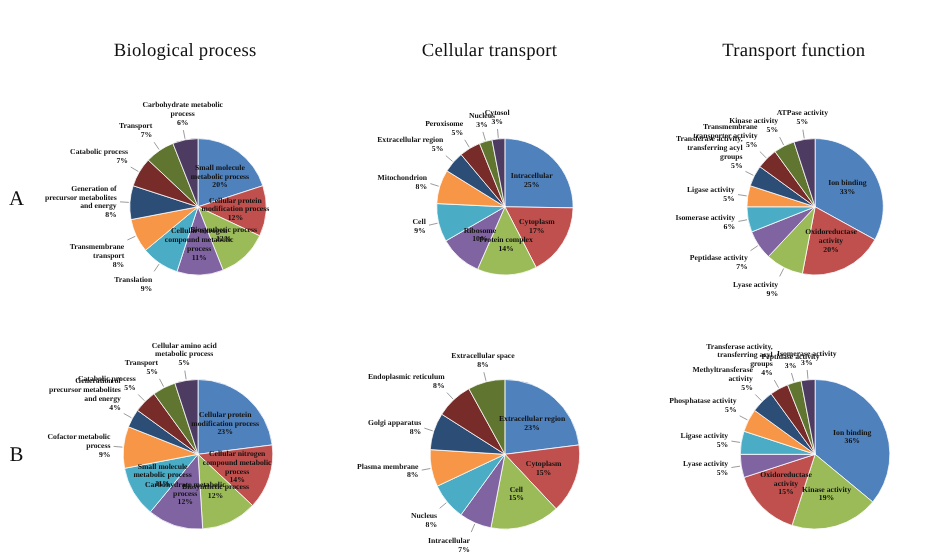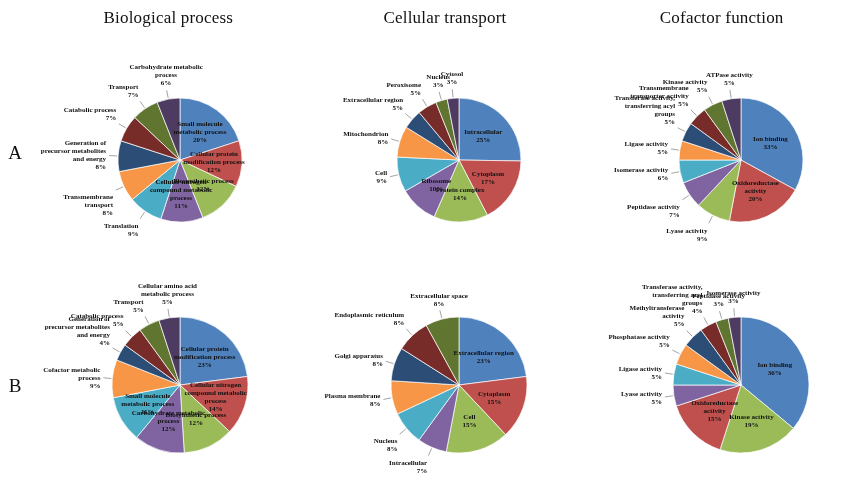--- a/index.html
+++ b/index.html
@@ -1,36 +1,36 @@
 <!DOCTYPE html>
 <html><head>
 <meta charset="utf-8">
 <style>
   html,body{margin:0;padding:0;background:#ffffff;}
   body{width:860px;height:502px;overflow:hidden;font-family:"Liberation Serif",serif;color:#111;}
-  .figure{position:relative;width:860px;height:389px;background:#fff;}
+  .figure{position:relative;width:860px;height:389px;background:#fff;margin-top:28px;}
   .titles{display:flex;height:36px;align-items:center;}
   .gutter{width:30px;flex:0 0 30px;}
   .titles h2{flex:1;text-align:center;font-size:17px;font-weight:400;margin:0;letter-spacing:.2px;}
   .grid-row{display:flex;height:233px;}
   .row-label{width:30px;flex:0 0 30px;display:flex;align-items:center;justify-content:center;font-size:19px;font-weight:400;}
   figure.cell{margin:0;padding:0;flex:1;position:relative;}
   svg{overflow:visible;display:block;}
   svg text{font-family:"Liberation Serif",serif;font-weight:bold;font-size:7px;fill:#111;}
 </style>
 </head>
 <body>
 
 <div class="figure">
 
   <div class="titles">
     <div class="gutter"></div>
     <h2>Biological process</h2>
     <h2>Cellular transport</h2>
-    <h2>Cofactor function</h2>
+    <h2>Transport function</h2>
   </div>
 
   <div class="grid-row">
     <div class="row-label">A</div>
     <figure class="cell">
       <svg width="276" height="233">
           <path d="M 150 124 L 150.00 62.00 A 62 62 0 0 1 208.97 104.84 Z" fill="#4F81BD" stroke="#ffffff" stroke-width="0.7"></path>
           <path d="M 150 124 L 208.97 104.84 A 62 62 0 0 1 206.10 150.40 Z" fill="#C0504D" stroke="#ffffff" stroke-width="0.7"></path>
           <path d="M 150 124 L 206.10 150.40 A 62 62 0 0 1 172.82 181.65 Z" fill="#9BBB59" stroke="#ffffff" stroke-width="0.7"></path>
           <path d="M 150 124 L 172.82 181.65 A 62 62 0 0 1 130.84 182.97 Z" fill="#8064A2" stroke="#ffffff" stroke-width="0.7"></path>

